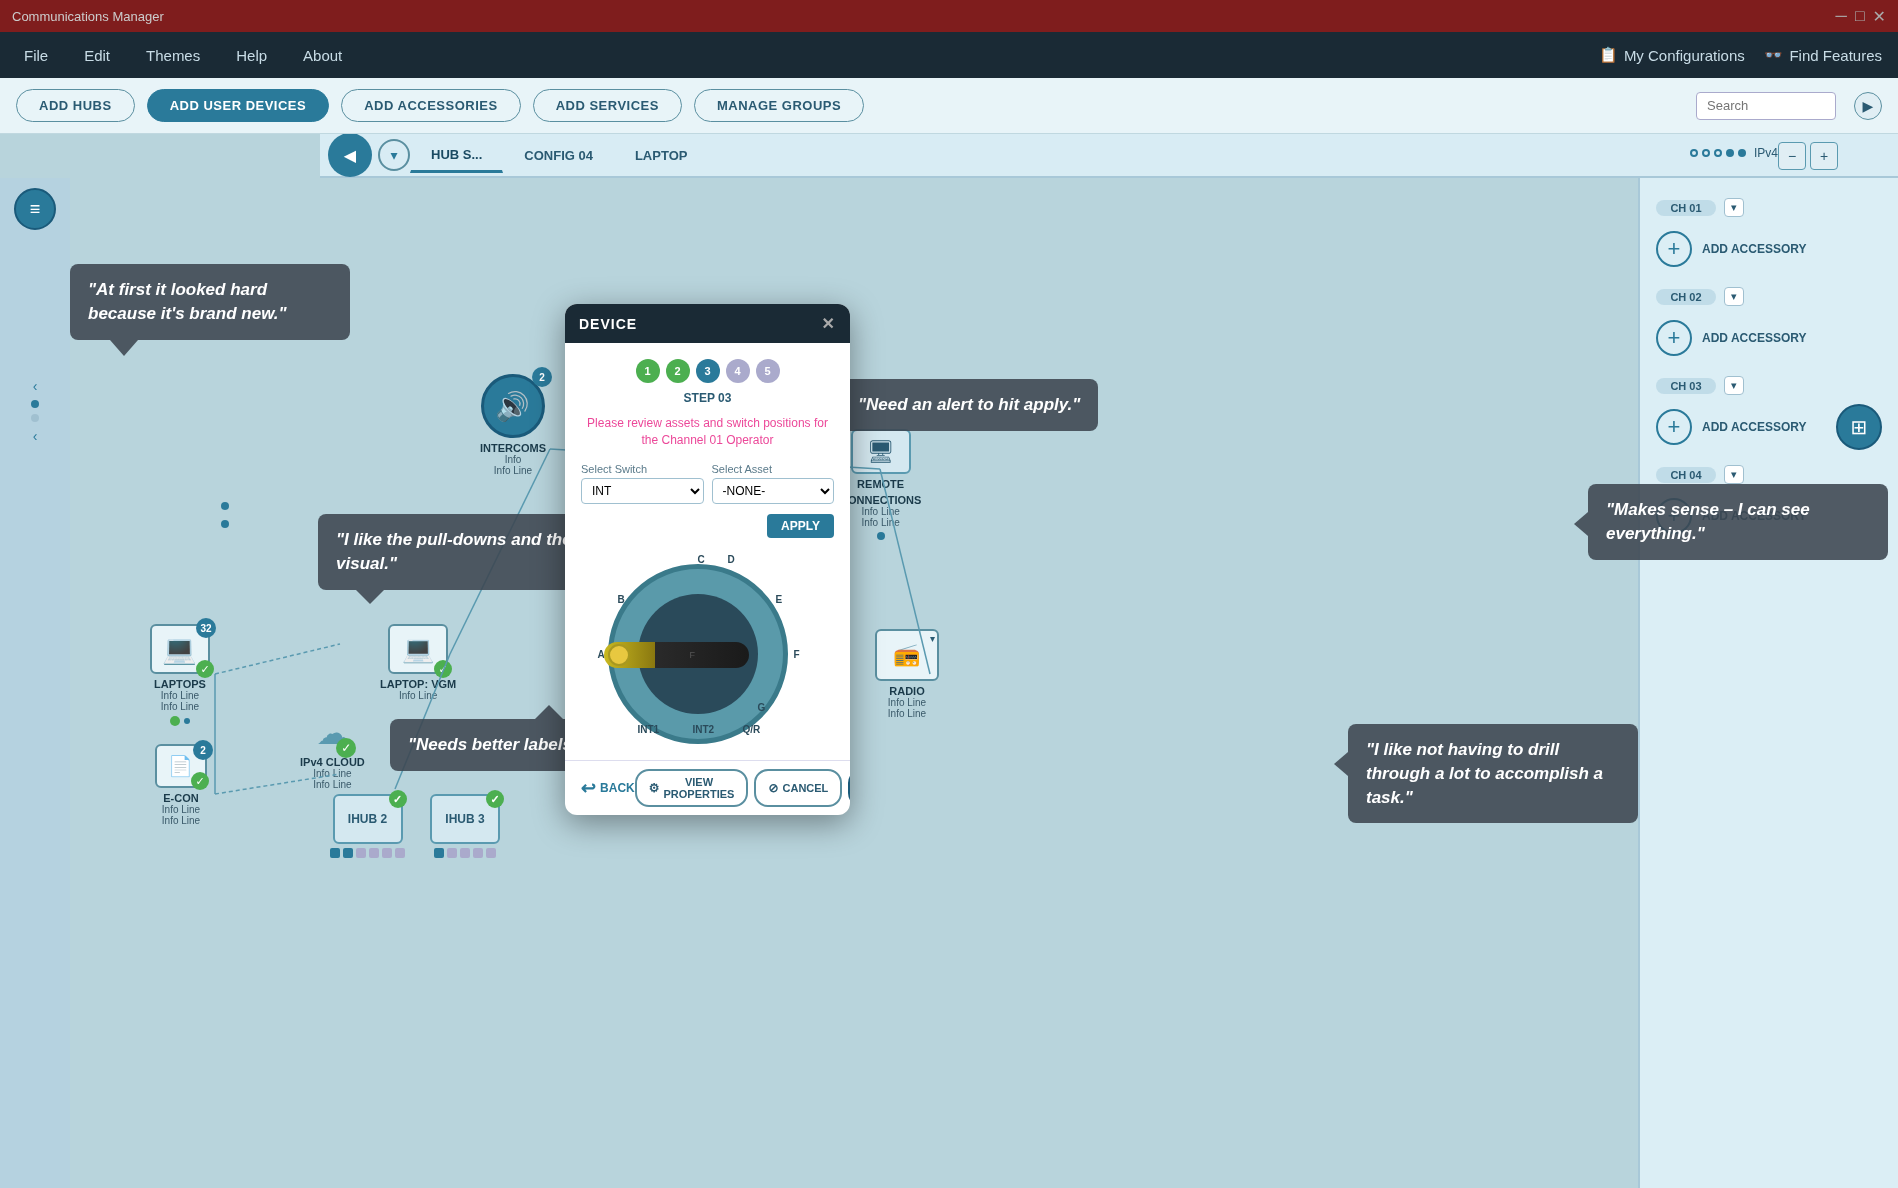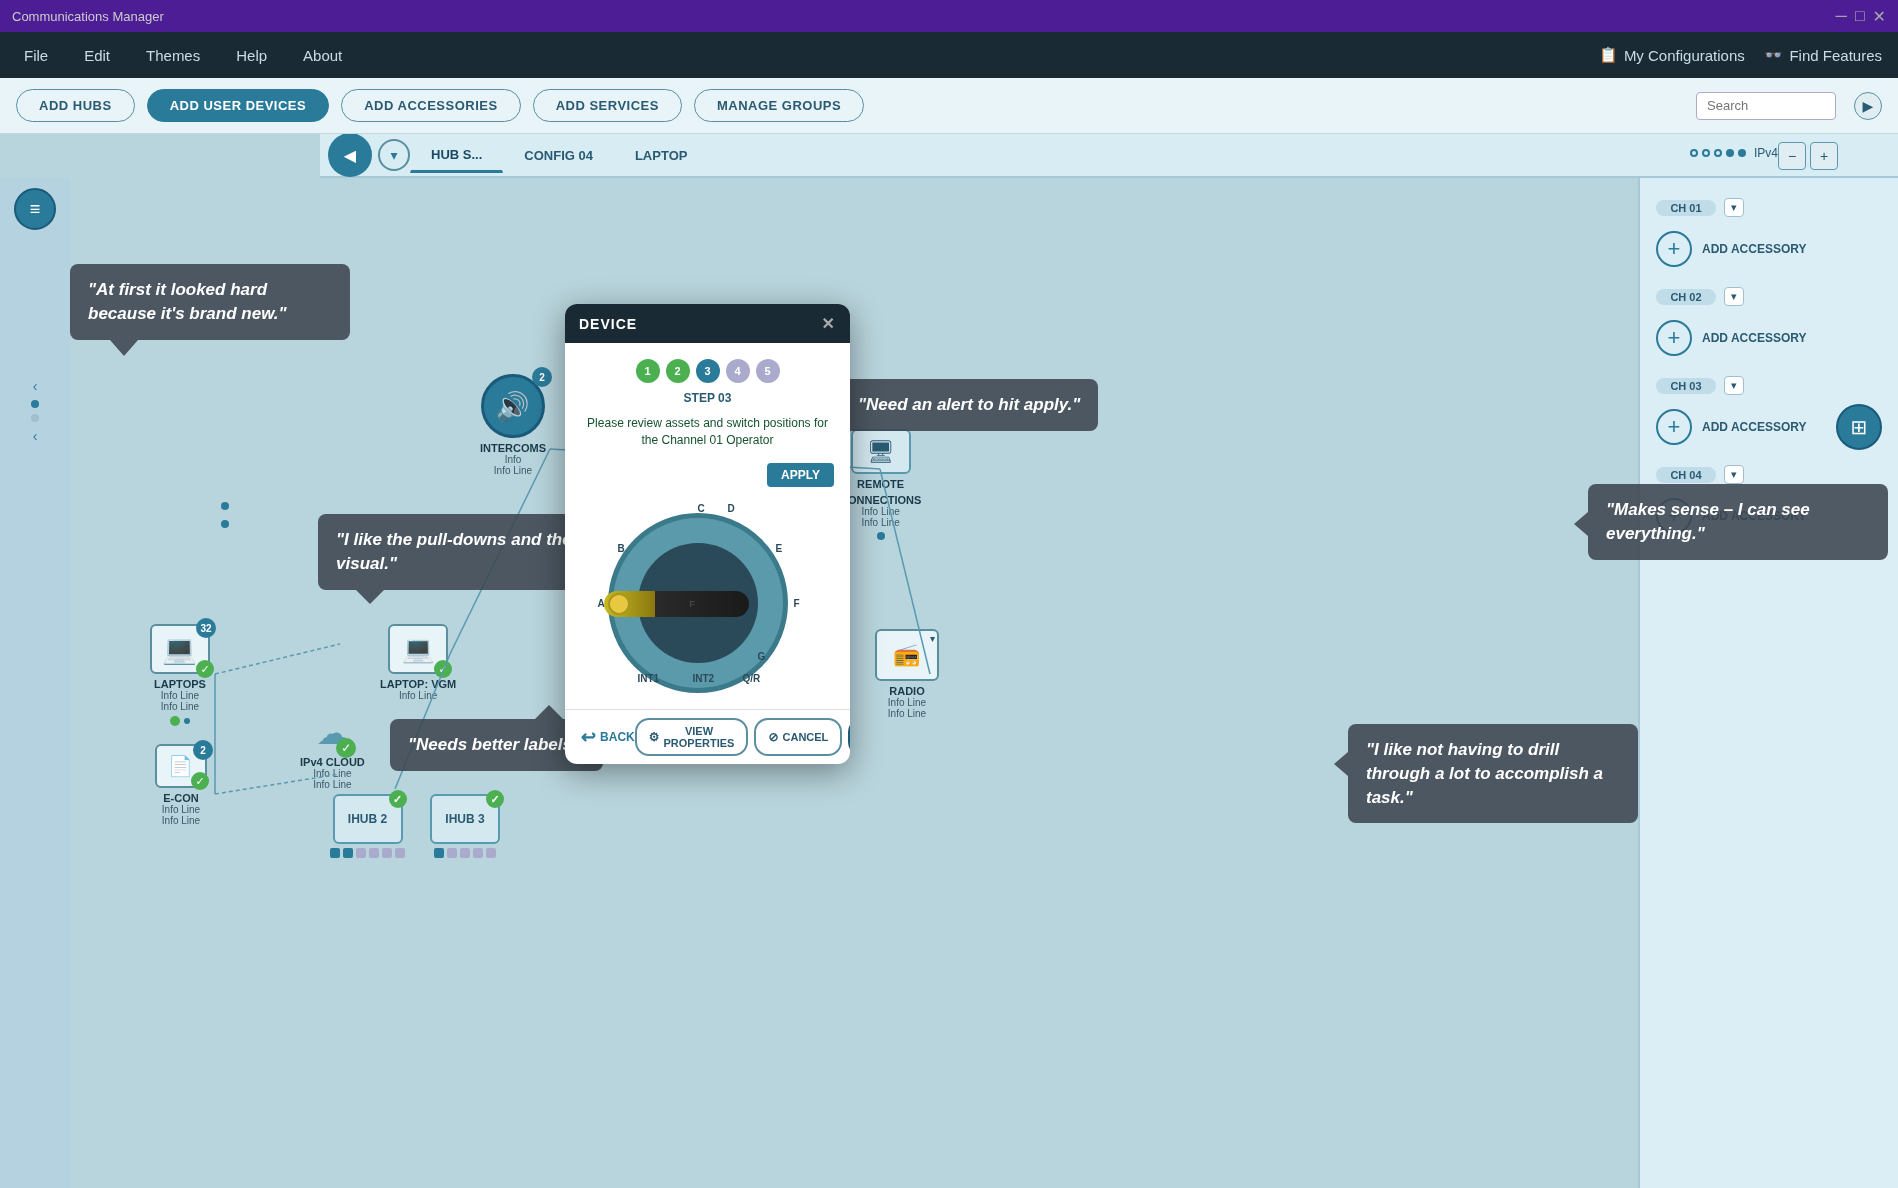--- a/index.html
+++ b/index.html
@@ -1,20 +1,20 @@
 <!DOCTYPE html>
 <html><head>
   <meta charset="utf-8">
   <style>
     * { margin: 0; padding: 0; box-sizing: border-box; }
     body { width: 1898px; height: 1188px; overflow: hidden; font-family: Arial, sans-serif; background: #b8d4dc; }
 
     
     .title-bar {
-      width: 100%; height: 32px; background: #4c1d95;
+      width: 100%; height: 32px; background: #7f1d1d;
       display: flex; align-items: center; justify-content: space-between;
       padding: 0 12px;
     }
     .title-bar-left { display: flex; align-items: center; gap: 10px; }
     .title-text { color: #ccc; font-size: 13px; }
     .title-bar-controls { display: flex; gap: 8px; }
     .title-ctrl { color: #aaa; font-size: 16px; cursor: pointer; }
 
     
     .menu-bar {
@@ -196,21 +196,21 @@
     }
     .step-dot {
       width: 24px; height: 24px; border-radius: 50%;
       display: flex; align-items: center; justify-content: center;
       font-size: 11px; font-weight: bold; color: white;
     }
     .step-dot.completed { background: #4CAF50; }
     .step-dot.active { background: #2a7a9a; }
     .step-dot.inactive { background: #aac; }
     .step-label { text-align: center; font-size: 12px; font-weight: bold; color: #2a5a72; margin-bottom: 10px; }
-    .step-desc { text-align: center; font-size: 12px; color: #14532d; margin-bottom: 14px; line-height: 1.4; }
+    .step-desc { text-align: center; font-size: 12px; color: #ec4899; margin-bottom: 14px; line-height: 1.4; }
 
     
     .select-row {
       display: flex; gap: 8px; margin-bottom: 10px;
     }
     .select-col { flex: 1; }
     .select-col label { font-size: 11px; color: #5a7a8a; display: block; margin-bottom: 3px; }
     .select-col select {
       width: 100%; padding: 4px 6px; border: 1px solid #a0c0d0;
       border-radius: 4px; font-size: 12px; background: white; cursor: pointer;
@@ -613,20 +613,35 @@
       <div class="step-indicator">
         <div class="step-dot completed">1</div>
         <div class="step-dot completed">2</div>
         <div class="step-dot active">3</div>
         <div class="step-dot inactive">4</div>
         <div class="step-dot inactive">5</div>
       </div>
       <div class="step-label">STEP 03</div>
       <div class="step-desc">Please review assets and switch positions for the Channel 01 Operator</div>
 
+      <div class="select-row">
+        <div class="select-col">
+          <label>Select Switch</label>
+          <select>
+            <option>INT</option>
+            <option>EXT</option>
+          </select>
+        </div>
+        <div class="select-col">
+          <label>Select Asset</label>
+          <select>
+            <option>-NONE-</option>
+          </select>
+        </div>
+      </div>
       <button class="apply-btn">APPLY</button>
       <div style="clear:both; margin-bottom:6px;"></div>
 
       <div style="position:relative; width:220px; height:190px; margin:0 auto;">
 
         <div style="position:absolute; top:10px; left:10px; width:180px; height:180px; border-radius:50%; background:#5a9aaa; border:5px solid #3a7a8a; display:flex; align-items:center; justify-content:center;">
           <div style="width:120px; height:120px; border-radius:50%; background:#2a4a5a; display:flex; align-items:center; justify-content:center;">
             <div style="color:white; font-size:10px; font-weight:bold; text-align:center;">Switch: INT</div>
           </div>
         </div>

